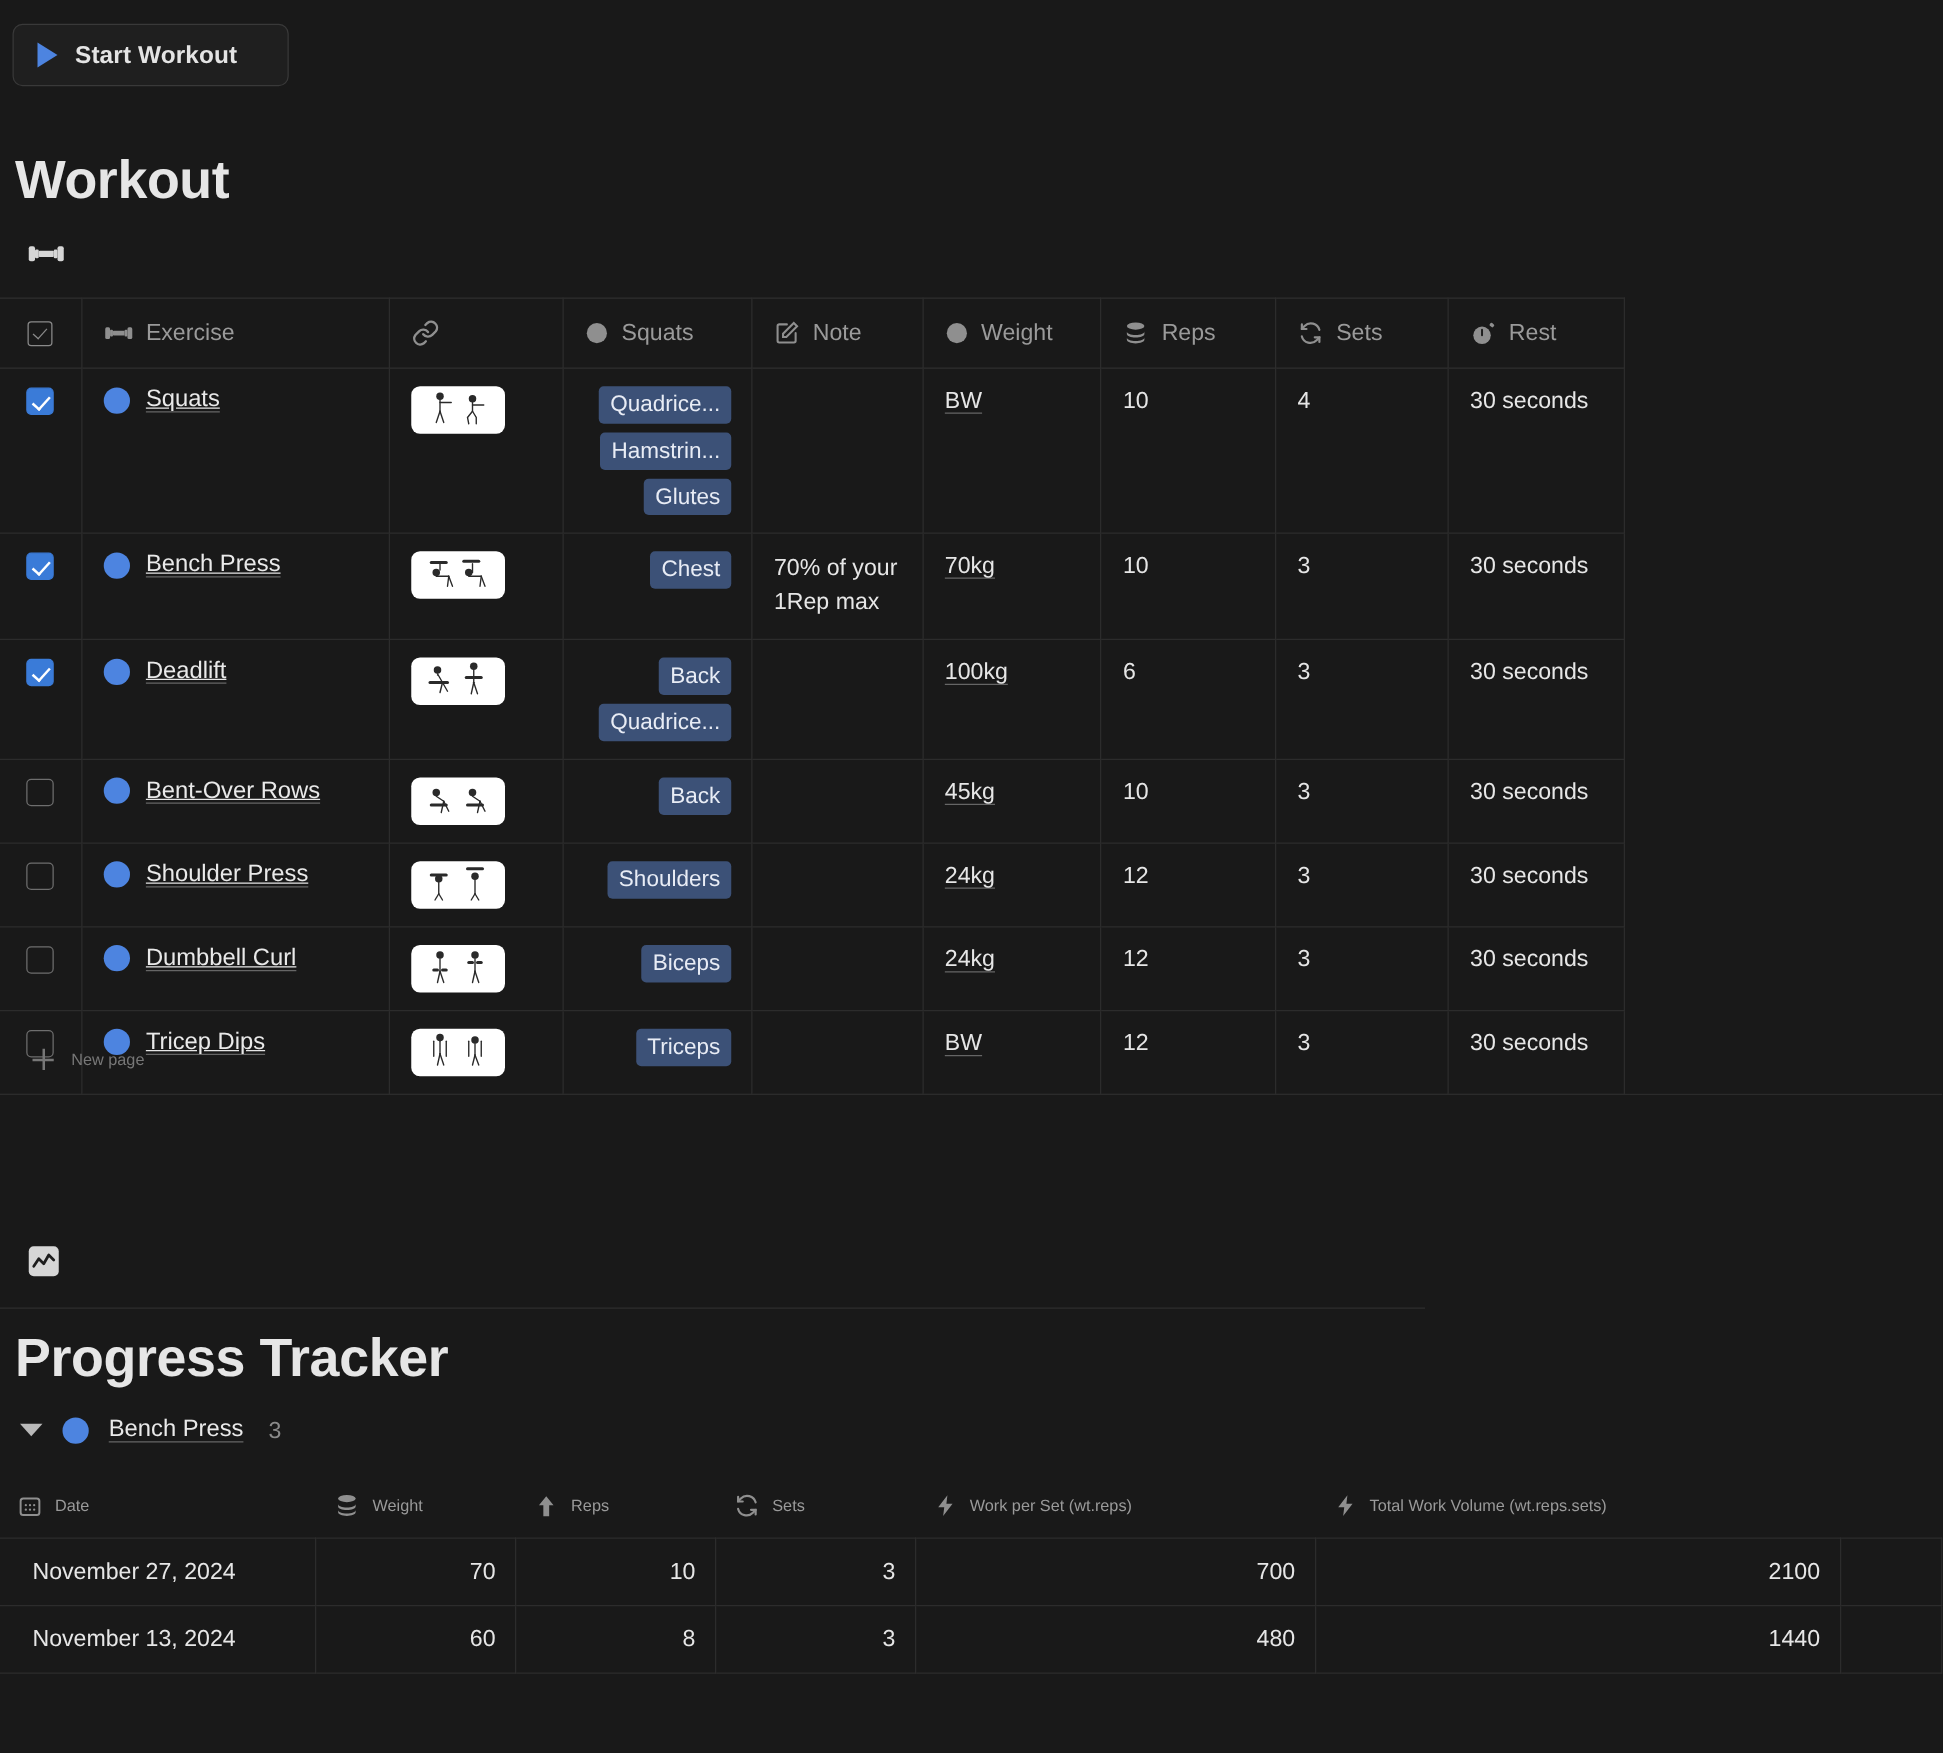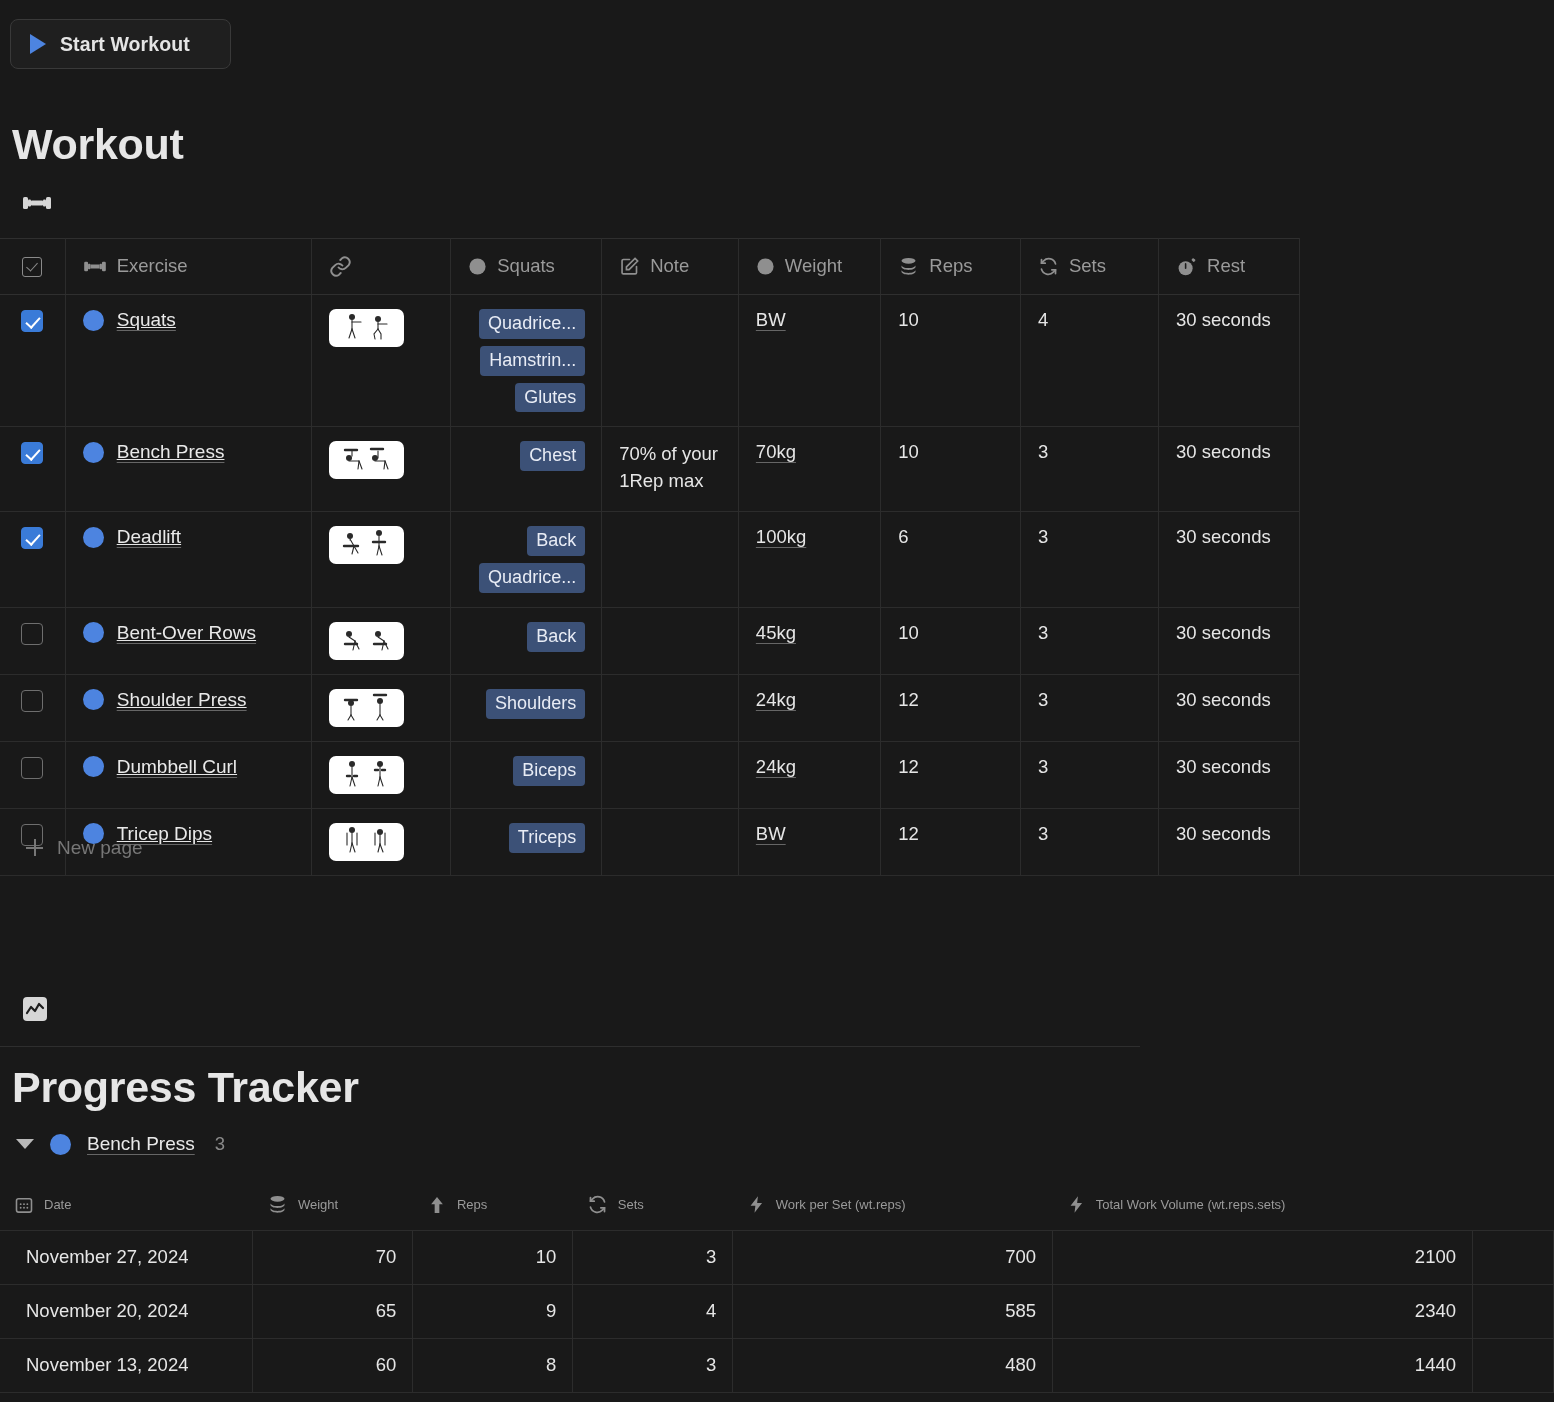--- a/index.html
+++ b/index.html
@@ -103,21 +103,21 @@
   .tag { background: #3c5177; color: #e8ecf5; border-radius: 4px;
          padding: 3px 9px; font-size: 18px; line-height: 1.32; white-space: nowrap;
          max-width: 126px; overflow: hidden; text-overflow: ellipsis; }
   .uline { text-decoration: underline; text-decoration-color: #666; text-underline-offset: 4px; }
   .note { line-height: 1.45; }
 
   
   .newpage {
     position: absolute; left: 0; top: 820px; width: 1554px; height: 56px;
     display: flex; align-items: center; gap: 14px; padding-left: 26px;
-    color: #777; font-size: 19px; cursor: pointer;
+    color: #777; font-size: 13px; cursor: pointer;
     border-bottom: 1px solid #2b2b2b;
   }
   .plus { width: 17px; height: 17px; position: relative; flex: 0 0 auto; }
   .plus::before, .plus::after { content: ""; position: absolute; background: #777; }
   .plus::before { left: 0; top: 7.5px; width: 17px; height: 2px; }
   .plus::after { top: 0; left: 7.5px; height: 17px; width: 2px; }
 
   .div-line { position: absolute; left: 0; top: 1046px; width: 1140px; height: 1px; background: #2e2e2e; }
 
   
@@ -666,29 +666,20 @@
         <tr>
           <td class="datecell">November 27, 2024</td>
           <td>70</td>
           <td>10</td>
           <td>3</td>
           <td>700</td>
           <td>2100</td>
           <td></td>
         </tr>
         <tr>
-          <td class="datecell">November 20, 2024</td>
-          <td>65</td>
-          <td>9</td>
-          <td>4</td>
-          <td>585</td>
-          <td>2340</td>
-          <td></td>
-        </tr>
-        <tr>
           <td class="datecell">November 13, 2024</td>
           <td>60</td>
           <td>8</td>
           <td>3</td>
           <td>480</td>
           <td>1440</td>
           <td></td>
         </tr>
       </tbody>
   </table>

